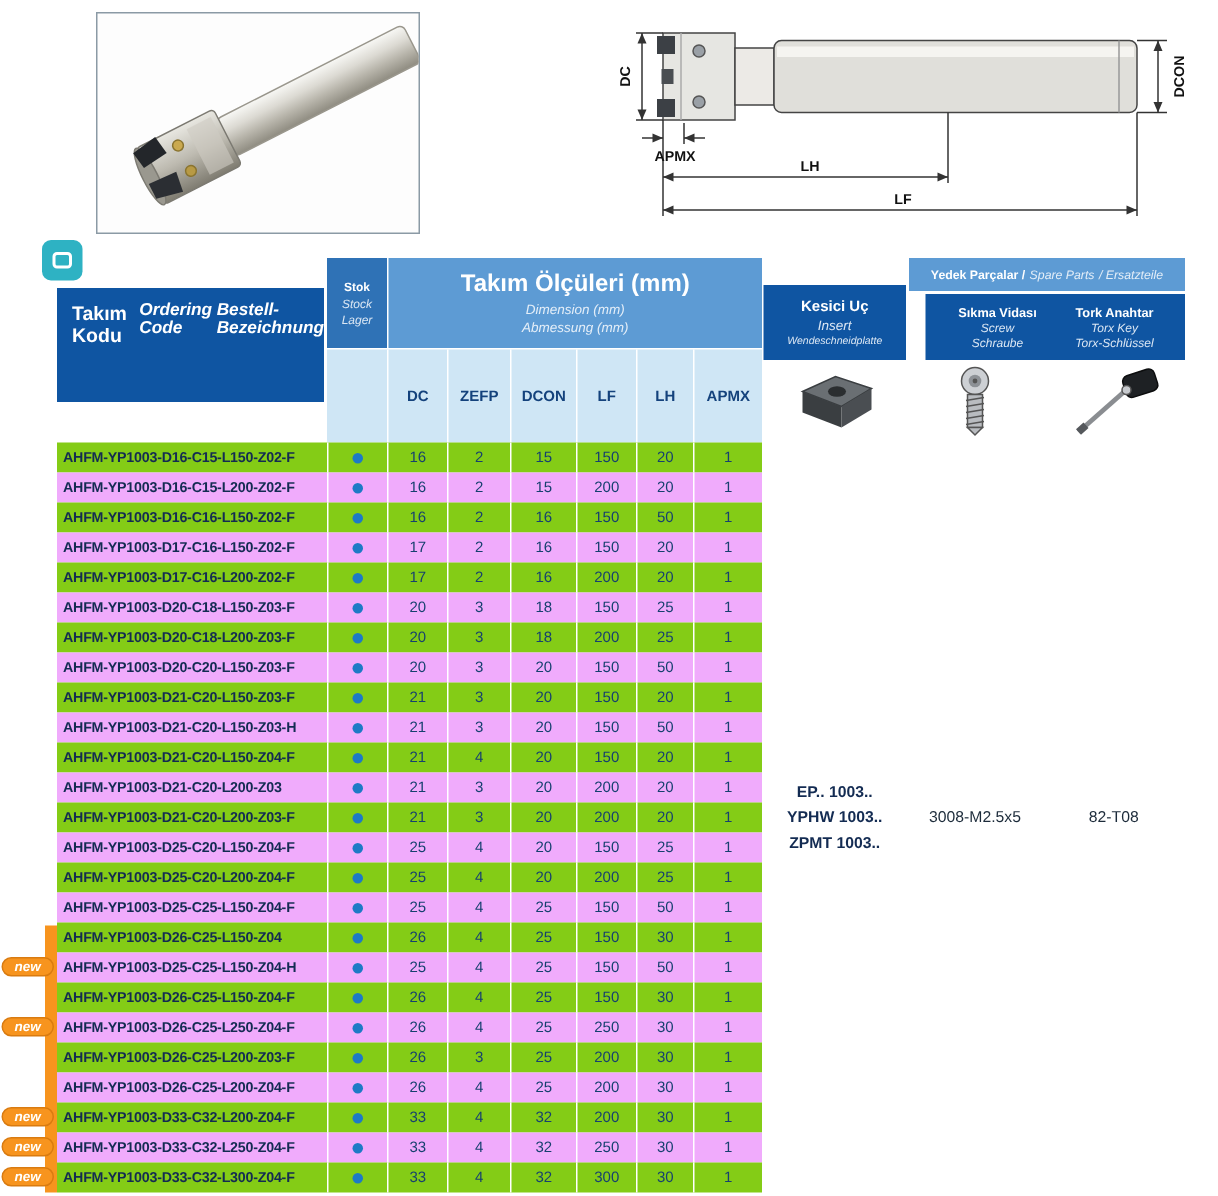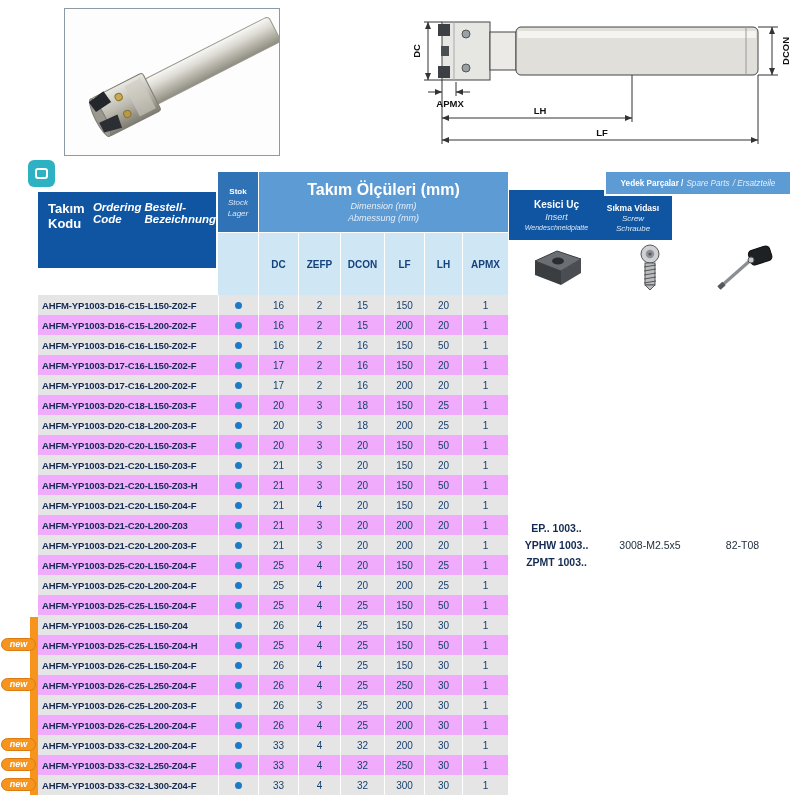--- a/index.html
+++ b/index.html
@@ -50,34 +50,34 @@
   .h-insert .t2 { font-size:9px; font-style:italic; color:#dbe7f4; }
   .h-insert .t3 { font-size:7px; font-style:italic; color:#dbe7f4; }
 
   .h-spare { position:absolute; left:568px; top:0; width:184px; height:22px; background:#5d9bd4;
              color:#fff; display:flex; align-items:center; justify-content:center; gap:3px; font-size:8.2px; }
   .h-spare .t1 { font-weight:700; }
   .h-spare .t2, .h-spare .t3 { font-style:italic; color:#e4eef8; }
 
   .h-screw, .h-torx { position:absolute; top:24px; height:44px; background:#0f55a2; color:#fff;
              display:flex; flex-direction:column; align-items:center; justify-content:center; gap:1px; }
-  .h-screw { left:556px; width:78px; }
+  .h-screw { left:579px; width:96px; }
   .h-torx  { left:658px; width:94px; }
   .h-screw .t1, .h-torx .t1 { font-size:8.5px; font-weight:700; }
   .h-screw .t2, .h-screw .t3, .h-torx .t2, .h-torx .t3 { font-size:8px; font-style:italic; color:#dbe7f4; }
 
   .icon-box { position:absolute; top:70px; height:52px; display:flex; align-items:center; justify-content:center; background:#fff; }
   .ib-insert { left:471px; width:95px; }
   .ib-screw  { left:568px; width:88px; }
   .ib-torx   { left:658px; width:94px; }
 
   
   .tbody { position:absolute; left:0; top:123px; width:470px; }
   .trow { display:flex; height:20px; }
-  .row-light { background:#e5e5e5; }
+  .row-light { background:#84cc16; }
   .row-dark  { background:#f0abfc; }
   .cell { display:flex; align-items:center; justify-content:center; font-size:10px; color:#16406f; border-left:1px solid #fff; }
   .c-code { width:180px; justify-content:flex-start; padding-left:4px; border-left:none;
             font-weight:700; font-size:9.5px; color:#132b52; letter-spacing:-0.15px; white-space:nowrap; }
   .c-stock{ width:40px; } .c-dc{width:40px} .c-zefp{width:42px} .c-dcon{width:44px}
   .c-lf{width:40px} .c-lh{width:38px} .c-apmx{width:46px}
   .dot { width:7px; height:7px; border-radius:50%; background:#1d7ac6; }
 
   
   .merged { position:absolute; top:123px; height:500px; background:#fff; display:flex; flex-direction:column;
@@ -225,20 +225,25 @@
         <span class="t2">Spare Parts</span>
         <span class="t3">/ Ersatzteile</span>
       </div>
 
       <div class="h-screw">
         <div class="t1">Sıkma Vidası</div>
         <div class="t2">Screw</div>
         <div class="t3">Schraube</div>
       </div>
 
+      <div class="h-torx">
+        <div class="t1">Tork Anahtar</div>
+        <div class="t2">Torx Key</div>
+        <div class="t3">Torx-Schlüssel</div>
+      </div>
 
       <div class="icon-box ib-insert">
         <svg width="60" height="42" viewBox="0 0 60 42">
           <polygon points="8,14 30,4 54,12 34,24" fill="#6a6f73" stroke="#3a3e41"></polygon>
           <polygon points="8,14 34,24 34,38 8,28" fill="#3a3e41"></polygon>
           <polygon points="34,24 54,12 54,26 34,38" fill="#4a4e52"></polygon>
           <ellipse cx="31" cy="14" rx="6" ry="3.5" fill="#2b2e30"></ellipse>
         </svg>
       </div>
 

